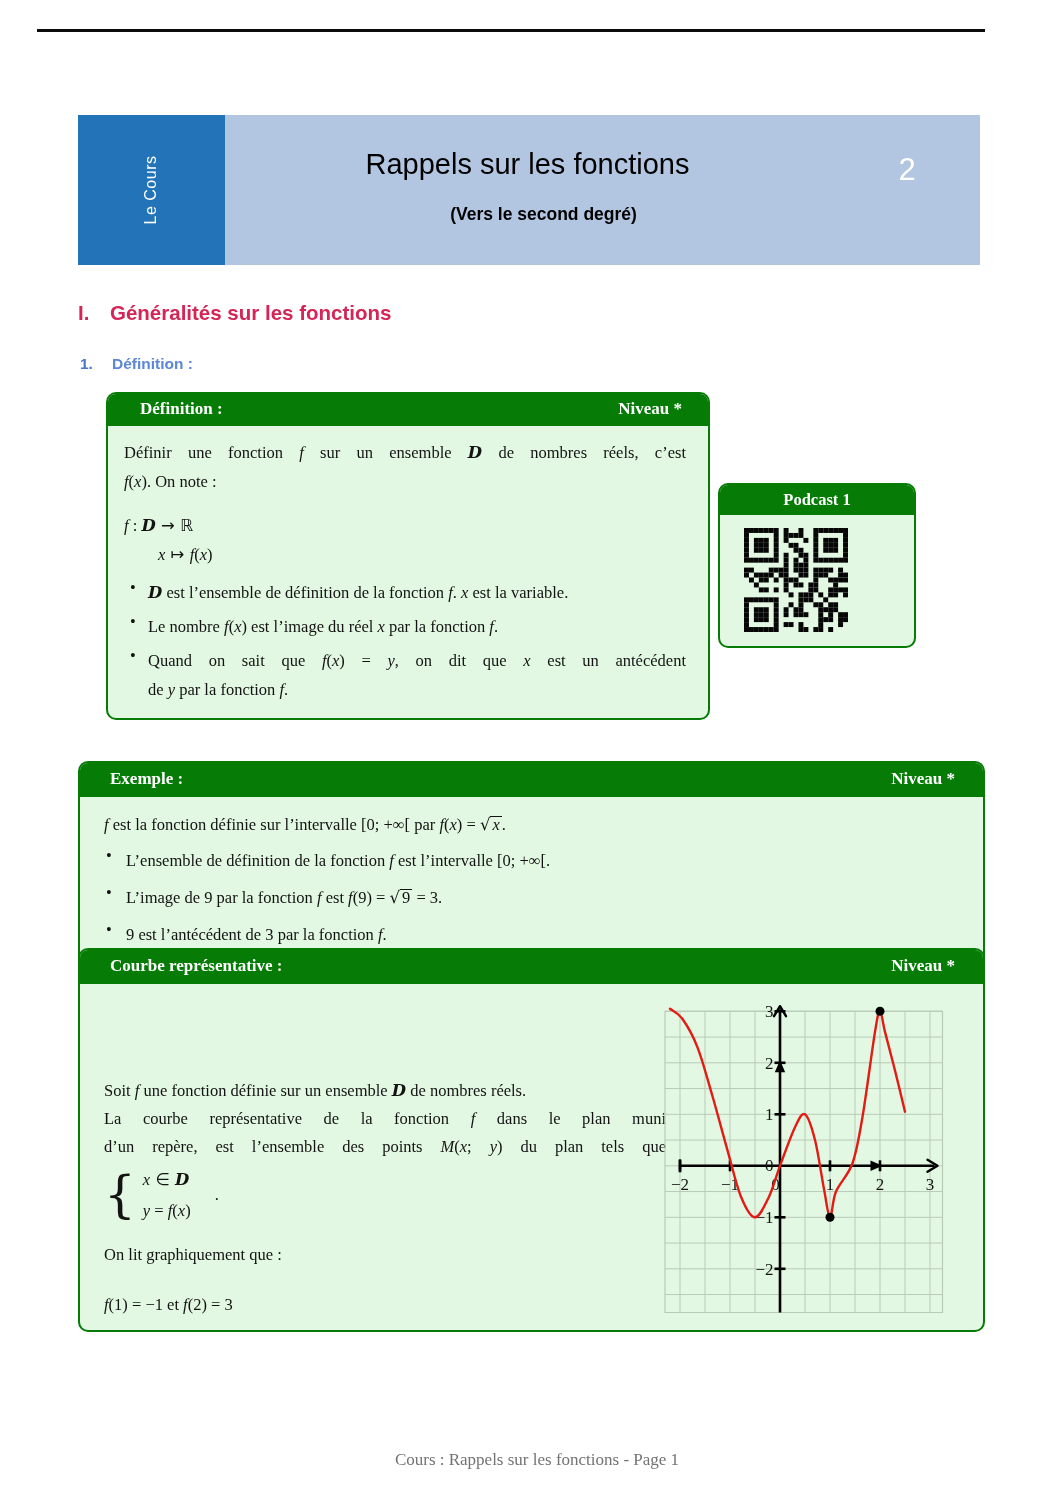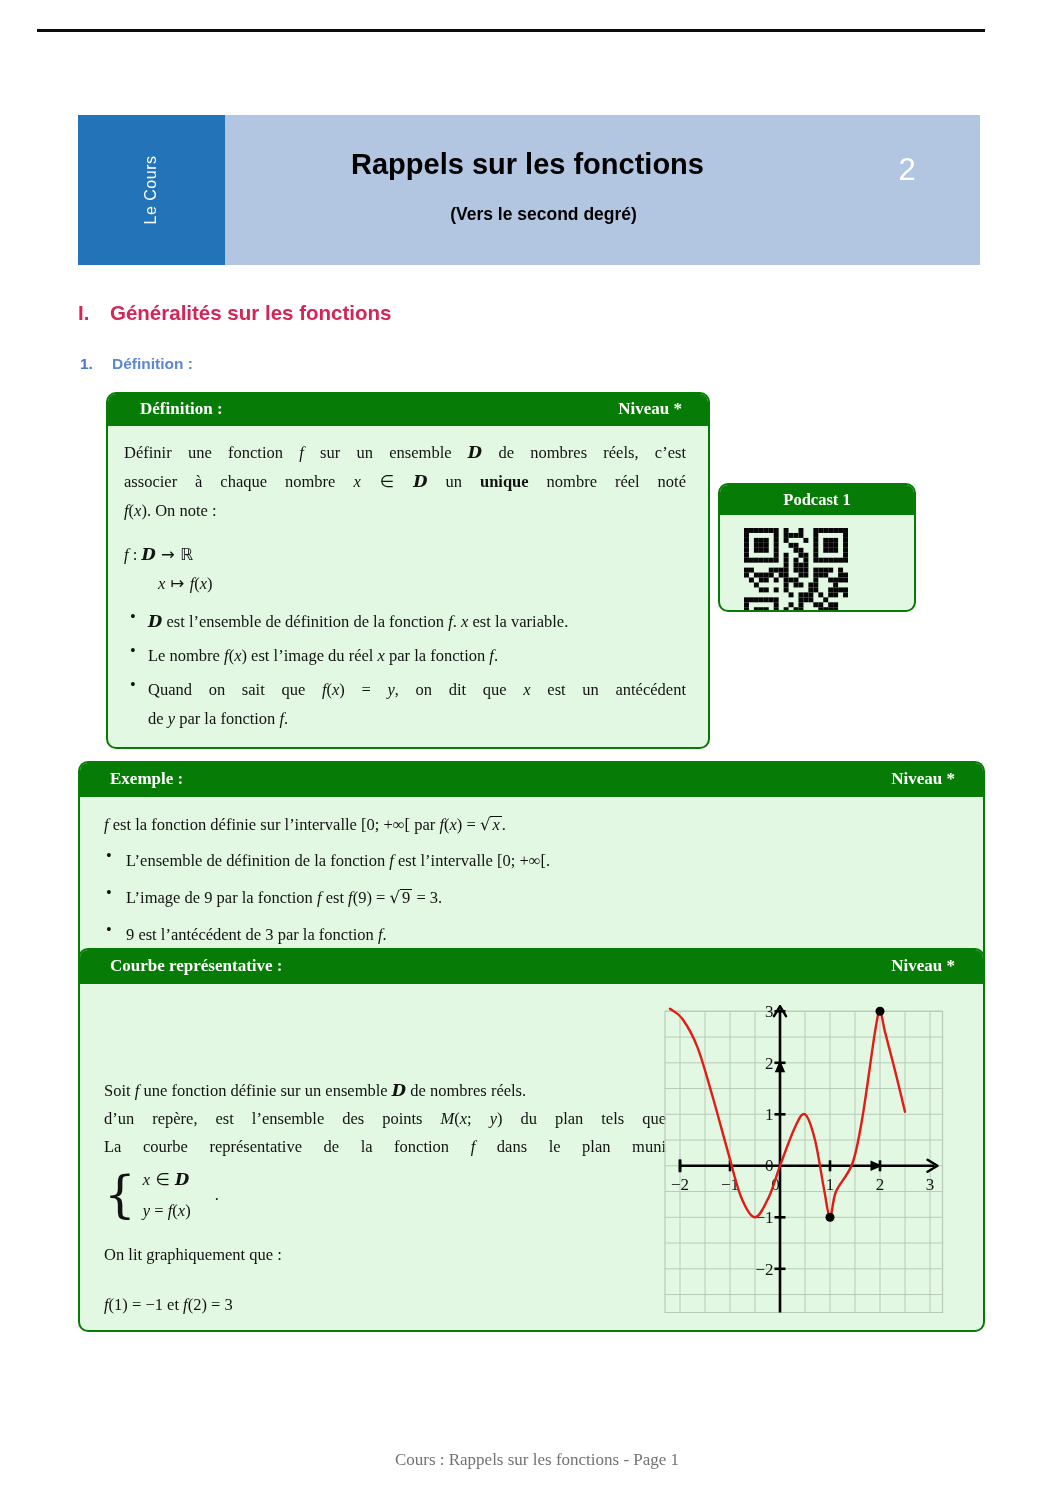--- a/index.html
+++ b/index.html
@@ -12,21 +12,21 @@
   .sym{font-family:"DejaVu Sans","DejaVu Serif",sans-serif;}
   .cal{font-family:"DejaVu Serif",serif;font-style:italic;font-weight:bold;}
   .ovl{display:inline-block;border-top:1.6px solid #131313;line-height:1.02;padding:0 2px;}
 
   .top-rule{left:37px;top:29px;width:948px;height:3px;background:#0c0c0c;}
 
   .side-tab{left:78px;top:115px;width:147px;height:150px;background:#2273b8;
             display:flex;align-items:center;justify-content:center;}
   .side-tab span{transform:rotate(-90deg);color:#fff;font-size:16px;letter-spacing:.5px;white-space:nowrap;}
   .title-band{left:225px;top:115px;width:755px;height:150px;background:#b3c6e1;}
-  .chapter-title{left:225px;top:148px;width:605px;text-align:center;font-weight:bold;font-size:29px;color:#000;}
+  .chapter-title{left:225px;top:148px;width:605px;text-align:center;font-weight:normal;font-size:29px;color:#000;}
   .chapter-subtitle{left:225px;top:204px;width:605px;text-align:center;font-weight:bold;font-size:17.5px;color:#000;padding-left:16px;}
   .chapter-number{left:877px;top:152px;width:60px;text-align:center;font-size:31px;color:#fff;}
 
   .section-h{left:78px;top:301px;display:flex;font-weight:bold;font-size:20.5px;color:#d42556;}
   .section-h .num{width:32px;}
   .subsection-h{left:80px;top:355px;display:flex;font-weight:bold;font-size:15.5px;color:#5b87d8;}
   .subsection-h .num{width:32px;color:#4a77c9;}
 
   .gbox{position:absolute;border:2.5px solid #067c06;border-radius:10px;background:#e2f8e2;
         box-sizing:border-box;overflow:hidden;}
@@ -40,21 +40,21 @@
   .line{line-height:29px;}
   .j{text-align:justify;text-align-last:justify;}
   .mathc{margin:15px 0 9px 0;}
   .mathc .m2{text-indent:34px;}
   .bullet{display:flex;padding-left:6px;margin-top:5px;}
   .bullet .dot{width:18px;flex:none;}
   .bullet .btext{flex:1;text-align:justify;line-height:29px;}
   .bullet.cont .dot{visibility:hidden;}
   .bullet.cont{margin-top:0;}
 
-  #podcast-box{left:718px;top:483px;width:198px;height:129px;}
+  #podcast-box{left:718px;top:483px;width:198px;height:165px;}
   #podcast-box .gbox-h{height:30px;font-size:16.5px;}
   .qr{margin:13px 0 0 24px;width:104px;height:104px;}
 
   #ex-box{left:78px;top:761px;width:907px;}
   #ex-box .gbox-h{height:32px;padding:0 28px 2px 30px;}
   #ex-box .gbox-b{padding:13px 20px 15px 24px;}
   #ex-box .intro{line-height:29px;}
   #ex-box .bullet{margin-top:7px;padding-left:2px;}
   #ex-box .bullet .dot{width:20px;}
   #ex-box .bullet .btext{text-align:left;line-height:30px;}
@@ -102,21 +102,20 @@
     <span>Définition :</span>
   </div>
 
   <section class="gbox" id="def-box">
     <div class="gbox-h">
       <span>Définition :</span>
       <span>Niveau *</span>
     </div>
     <div class="gbox-b">
       <div class="line j"><span>Définir une fonction </span><span class="it">f</span><span> sur un ensemble </span><span class="cal">D</span><span> de nombres réels, c’est</span></div>
-      <div class="line j"><span>associer à chaque nombre </span><span class="it">x</span><span class="sym"> ∈ </span><span class="cal">D</span><span> un </span><span class="bd">unique</span><span> nombre réel noté</span></div>
       <div class="line"><span class="it">f</span><span>(</span><span class="it">x</span><span>). On note :</span></div>
       <div class="mathc">
         <div class="line"><span class="it">f</span><span> : </span><span class="cal">D</span><span class="sym"> → </span><span class="sym">ℝ</span></div>
         <div class="line m2"><span class="it">x</span><span class="sym"> ↦ </span><span class="it">f</span><span>(</span><span class="it">x</span><span>)</span></div>
       </div>
       <div class="bullet">
         <span class="dot">•</span>
         <span class="btext"><span class="cal">D</span><span> est l’ensemble de définition de la fonction </span><span class="it">f</span><span>. </span><span class="it">x</span><span> est la variable.</span></span>
       </div>
       <div class="bullet">
@@ -393,22 +392,22 @@
   </section>
 
   <section class="gbox" id="curve-box">
     <div class="gbox-h">
       <span>Courbe représentative :</span>
       <span>Niveau *</span>
     </div>
     <div class="gbox-b">
       <div class="curve-text">
         <div class="line"><span>Soit </span><span class="it">f</span><span> une fonction définie sur un ensemble </span><span class="cal">D</span><span> de nombres réels.</span></div>
+        <div class="line j"><span>La courbe représentative de la fonction </span><span class="it">f</span><span> dans le plan muni</span></div>
         <div class="line j"><span>d’un repère, est l’ensemble des points </span><span class="it">M</span><span>(</span><span class="it">x</span><span>; </span><span class="it">y</span><span>) du plan tels que</span></div>
-        <div class="line j"><span>La courbe représentative de la fonction </span><span class="it">f</span><span> dans le plan muni</span></div>
         <div class="system">
           <span class="brace">{</span>
           <div class="sys-lines">
             <div class="line"><span class="it">x</span><span class="sym"> ∈ </span><span class="cal">D</span></div>
             <div class="line"><span class="it">y</span><span> = </span><span class="it">f</span><span>(</span><span class="it">x</span><span>)</span></div>
           </div>
           <span class="sys-period">.</span>
         </div>
         <div class="line read-line"><span>On lit graphiquement que :</span></div>
         <div class="line vals-line"><span class="it">f</span><span>(1) = −1 et </span><span class="it">f</span><span>(2) = 3</span></div>

